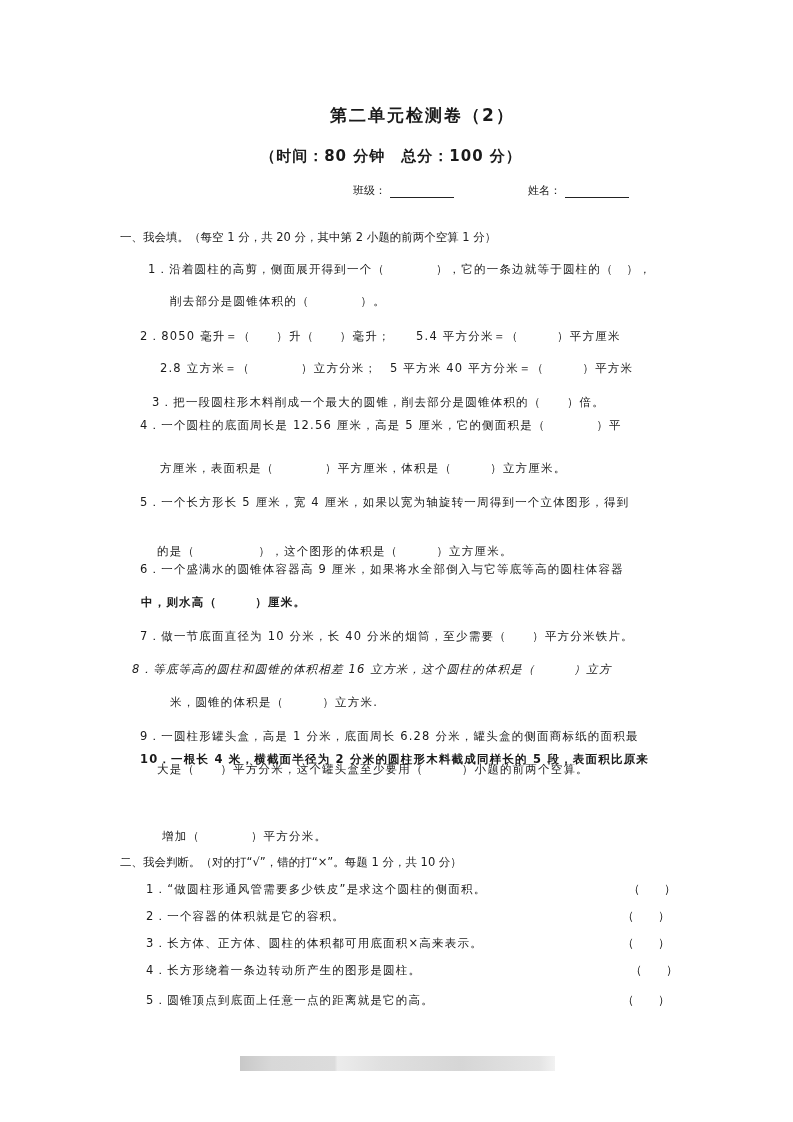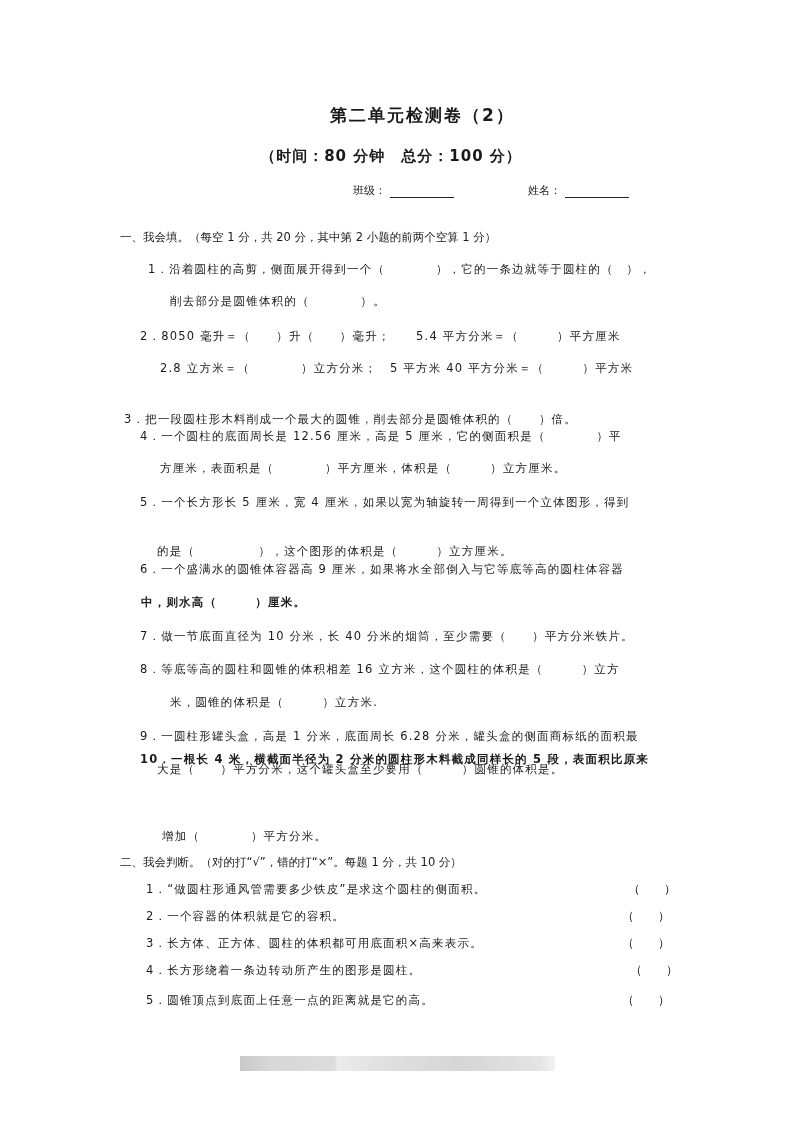--- a/index.html
+++ b/index.html
@@ -28,32 +28,32 @@
 <div class="abs info" style="left:528px;">
   <span>姓名：</span><span class="blank-line"></span>
 </div>
 
 <div class="abs section" style="top:230px;">一、我会填。（每空 1 分，共 20 分，其中第 2 小题的前两个空算 1 分）</div>
 
 <div class="abs line" style="left:148px; top:262px;">1．沿着圆柱的高剪，侧面展开得到一个（　　　　），它的一条边就等于圆柱的（　），</div>
 <div class="abs line" style="left:170px; top:294px;">削去部分是圆锥体积的（　　　　）。</div>
 <div class="abs line" style="left:140px; top:329px;">2．8050 毫升＝（　　）升（　　）毫升；　　5.4 平方分米＝（　　　）平方厘米</div>
 <div class="abs line" style="left:160px; top:361px;">2.8 立方米＝（　　　　）立方分米；　5 平方米 40 平方分米＝（　　　）平方米</div>
-<div class="abs line" style="left:124px; top:395px;margin-top:17px;">3．把一段圆柱形木料削成一个最大的圆锥，削去部分是圆锥体积的（　　）倍。</div>
-<div class="abs line" style="left:140px; top:429px;text-align:right;">4．一个圆柱的底面周长是 12.56 厘米，高是 5 厘米，它的侧面积是（　　　　）平</div>
+<div class="abs line" style="left:152px; top:395px;">3．把一段圆柱形木料削成一个最大的圆锥，削去部分是圆锥体积的（　　）倍。</div>
+<div class="abs line" style="left:140px; top:418px;text-align:right;">4．一个圆柱的底面周长是 12.56 厘米，高是 5 厘米，它的侧面积是（　　　　）平</div>
 <div class="abs line" style="left:160px; top:461px;">方厘米，表面积是（　　　　）平方厘米，体积是（　　　）立方厘米。</div>
 <div class="abs line" style="left:140px; top:495px;">5．一个长方形长 5 厘米，宽 4 厘米，如果以宽为轴旋转一周得到一个立体图形，得到</div>
 <div class="abs line" style="left:157px; top:544px;">的是（　　　　　），这个图形的体积是（　　　）立方厘米。</div>
 <div class="abs line" style="left:140px; top:562px;">6．一个盛满水的圆锥体容器高 9 厘米，如果将水全部倒入与它等底等高的圆柱体容器</div>
 <div class="abs line" style="left:141px; top:595px;font-weight:bold;">中，则水高（　　　）厘米。</div>
 <div class="abs line" style="left:140px; top:629px;">7．做一节底面直径为 10 分米，长 40 分米的烟筒，至少需要（　　）平方分米铁片。</div>
-<div class="abs line" style="left:140px; top:662px;">8．等底等高的圆柱和圆锥的体积相差 16 立方米，这个圆柱的体积是（　　　）立方</div>
+<div class="abs line" style="left:132px; top:662px;font-style:italic;">8．等底等高的圆柱和圆锥的体积相差 16 立方米，这个圆柱的体积是（　　　）立方</div>
 <div class="abs line" style="left:170px; top:695px;">米，圆锥的体积是（　　　）立方米.</div>
 <div class="abs line" style="left:140px; top:729px;">9．一圆柱形罐头盒，高是 1 分米，底面周长 6.28 分米，罐头盒的侧面商标纸的面积最</div>
-<div class="abs line" style="left:157px; top:762px;">大是（　　）平方分米，这个罐头盒至少要用（　　　）圆锥的体积是。</div>
+<div class="abs line" style="left:157px; top:762px;">大是（　　）平方分米，这个罐头盒至少要用（　　　）小题的前两个空算。</div>
 <div class="abs line" style="left:140px; top:752px;font-weight:bold;">10．一根长 4 米，横截面半径为 2 分米的圆柱形木料截成同样长的 5 段，表面积比原来</div>
 <div class="abs line" style="left:162px; top:829px;">增加（　　　　）平方分米。</div>
 
 <div class="abs section" style="top:855px;">二、我会判断。（对的打“√”，错的打“×”。每题 1 分，共 10 分）</div>
 
 <div class="abs line" style="left:146px; top:882px;">1．“做圆柱形通风管需要多少铁皮”是求这个圆柱的侧面积。</div>
 <div class="abs tf-paren" style="left:628px; top:881px;">（　　）</div>
 
 <div class="abs line" style="left:146px; top:909px;">2．一个容器的体积就是它的容积。</div>
 <div class="abs tf-paren" style="left:622px; top:908px;">（　　）</div>

